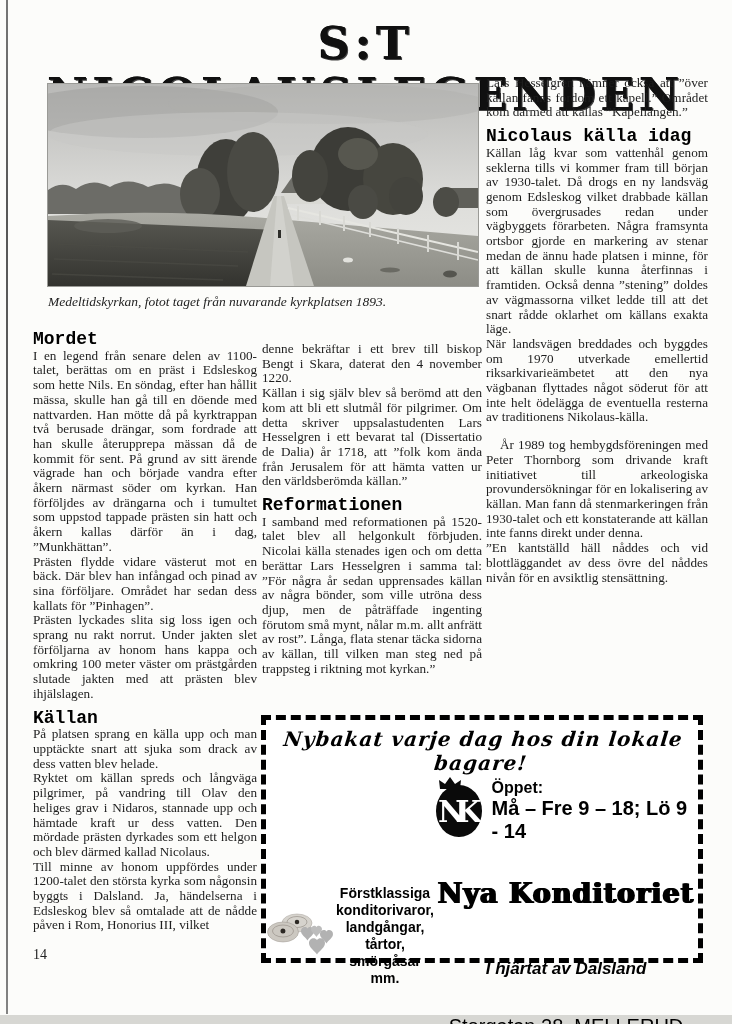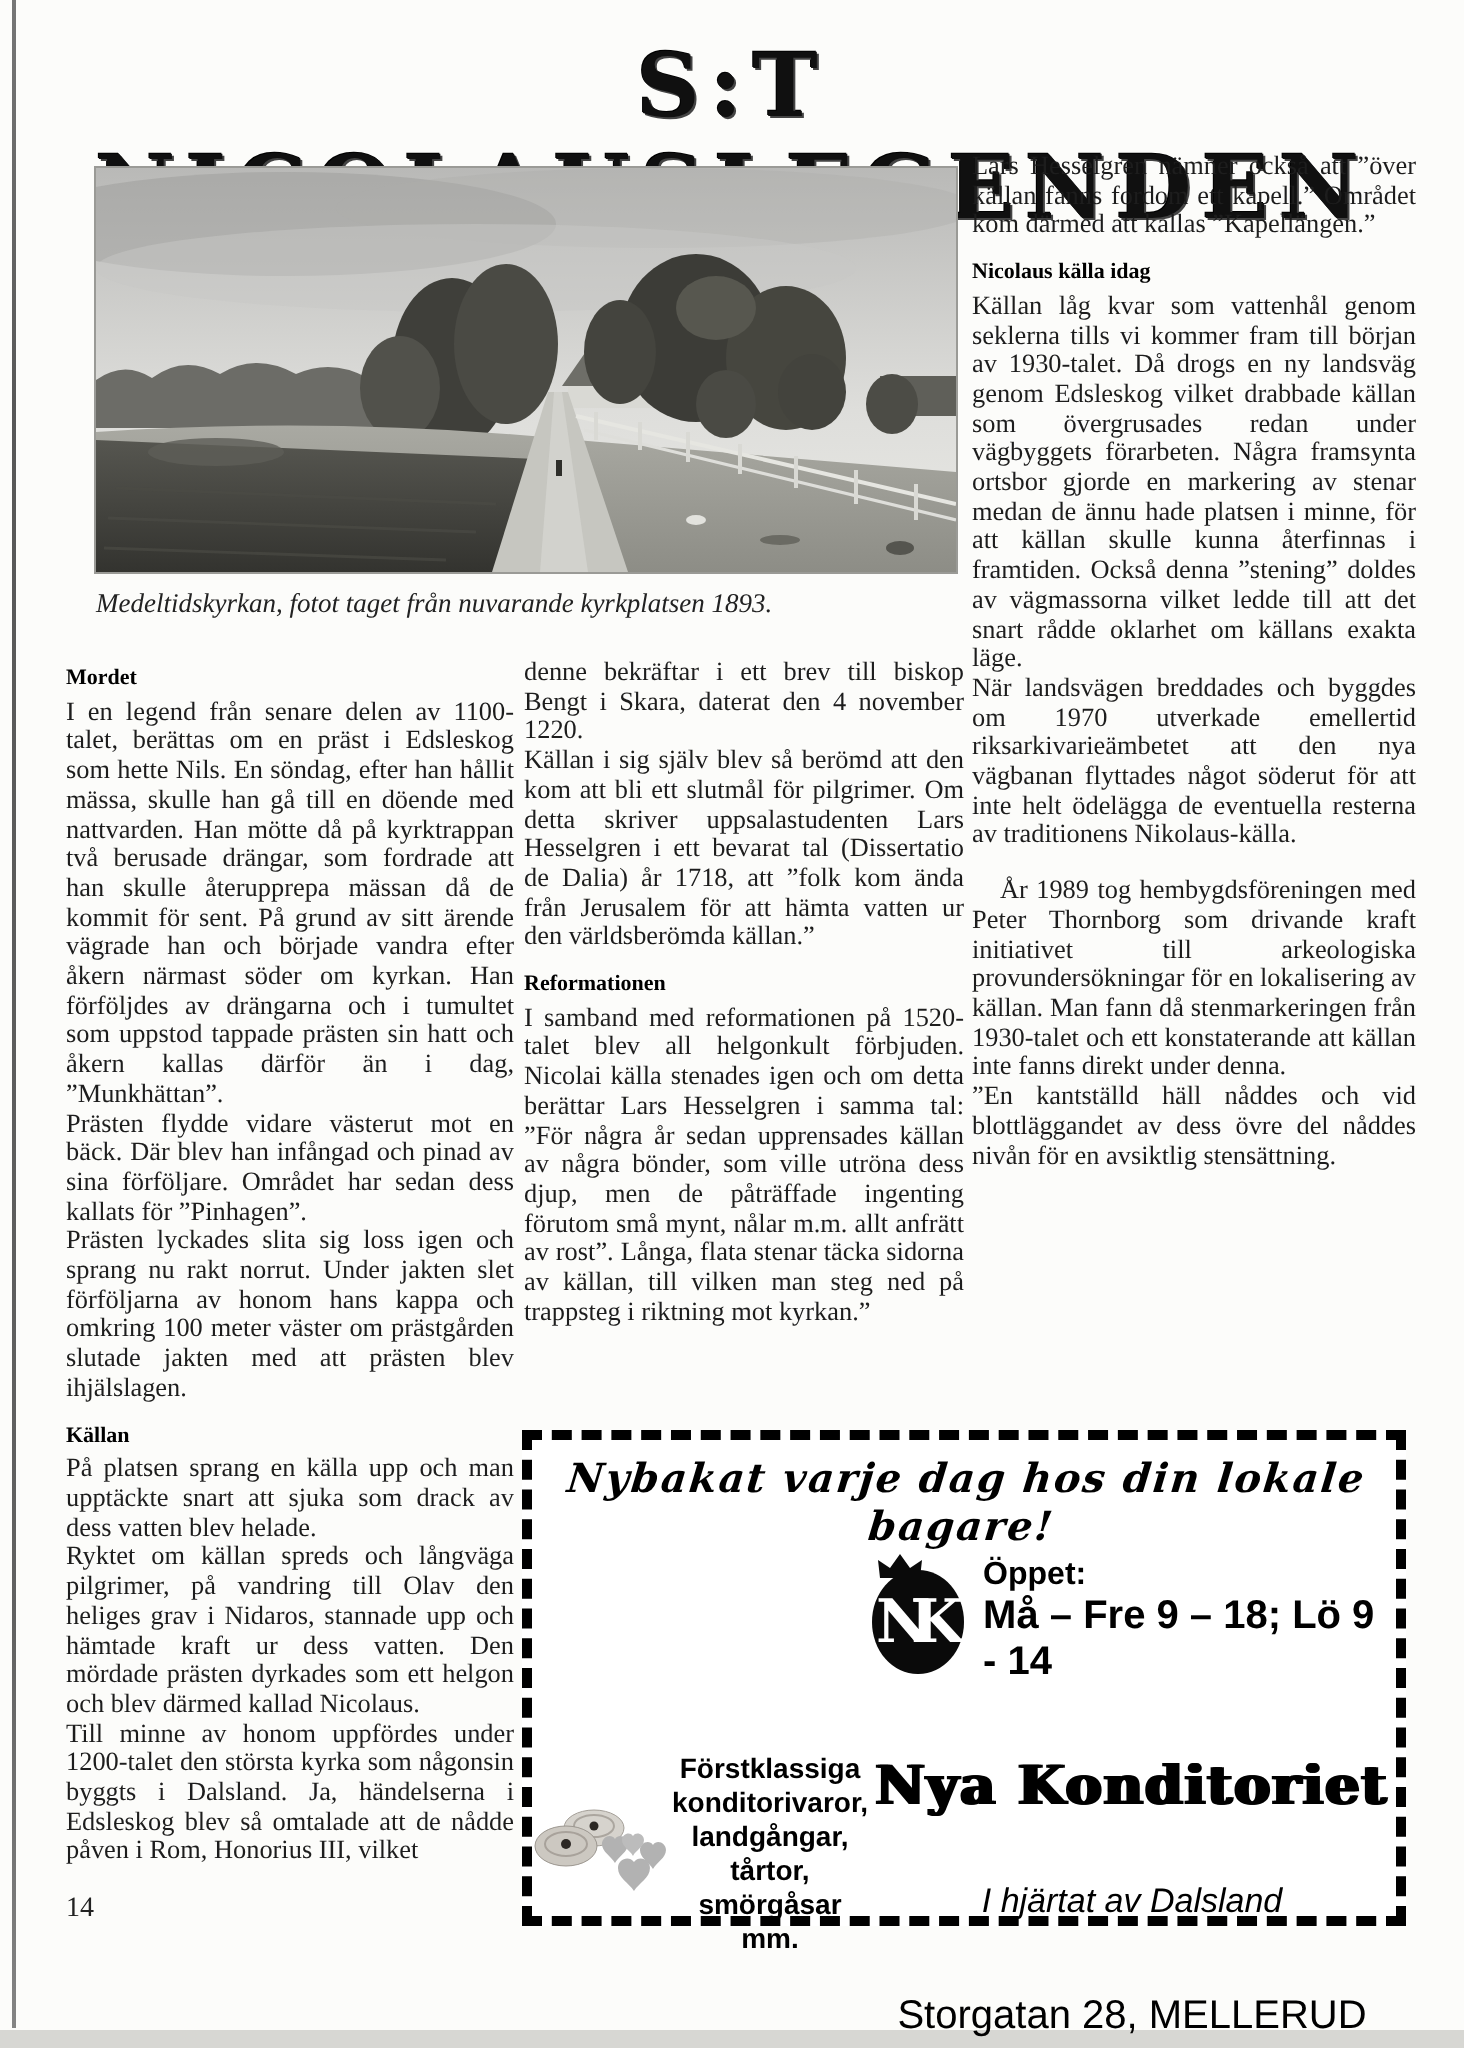--- a/index.html
+++ b/index.html
@@ -12,44 +12,44 @@
          font-family:"DejaVu Serif",serif;font-weight:700;font-size:44px;letter-spacing:5px;color:#101010;
          text-shadow:1px 1px 0 #444, -0.5px -0.5px 0 #000;}
   
   .photo{position:absolute;left:48px;top:84px;width:430px;height:202px;margin:0;outline:1px solid #9a9a96;background:#dcdcd8;}
   .caption{position:absolute;left:48px;top:294px;width:430px;font-style:italic;font-size:13.5px;color:#222;}
   
   .col{position:absolute;font-size:13.2px;line-height:14.7px;text-align:justify;color:#1d1d1d;}
   .col p{margin:0;}
   .col p.indent{text-indent:14px;}
   .col p.gap{margin-top:13px;}
-  .col h2{font-family:Liberation Serif, serif;font-size:11px;font-weight:700;margin:9px 0 2px 0;color:#000;}
+  .col h2{font-family:Liberation Mono, monospace;font-size:18px;font-weight:700;margin:9px 0 2px 0;color:#000;}
   .col h2.first{margin-top:5px;}
   .col-left{left:33px;top:327px;width:224px;}
-  .col-mid{left:262px;top:329px;width:220px;}
+  .col-mid{left:262px;top:342px;width:220px;}
   .col-right{left:486px;top:76px;width:222px;}
   
   .ad{position:absolute;left:261px;top:715px;width:442px;height:248px;box-sizing:border-box;
       border:5px dashed #000;background:#fff;font-family:"Liberation Sans",sans-serif;color:#000;}
   .ad-tagline{margin-top:7px;text-align:center;font-family:"DejaVu Serif",serif;font-style:italic;font-weight:700;
               font-size:20px;letter-spacing:1px;transform:skewX(-6deg);}
   .ad-greeting{margin-top:3px;text-align:center;font-style:italic;font-weight:700;font-size:23px;letter-spacing:1px;}
   .ad-body{display:flex;margin-top:4px;}
   .ad-left{width:168px;display:flex;flex-direction:row;align-items:center;}
   .ad-products{margin-top:2px;text-align:center;font-weight:700;font-size:14px;line-height:17px;width:150px;}
   .ad-right{flex:1;display:flex;flex-direction:column;align-items:center;gap:32px;}
   .ad-openrow{display:flex;align-items:center;gap:10px;align-self:flex-start;margin-left:2px;}
   .nk-logo{position:relative;width:52px;height:52px;border-radius:50%;background:#0a0a0a;display:flex;align-items:center;justify-content:center;}
   .nk-logo span{color:#fff;font-family:"DejaVu Serif",serif;font-weight:700;font-size:30px;letter-spacing:-10px;margin-right:8px;}
   .crown{position:absolute;top:-9px;left:2px;}
   .ad-open-label{font-weight:700;font-size:16px;}
   .ad-open-hours{font-weight:700;font-size:20px;}
   .ad-shopname{margin-top:3px;font-family:"DejaVu Serif",serif;font-weight:700;font-size:27px;letter-spacing:1px;
                text-shadow:1px 0 0 #000, -1px 0 0 #000;}
-  .ad-slogan{font-style:italic;font-weight:400;font-size:17px;margin-top:0;}
+  .ad-slogan{font-style:italic;font-weight:700;font-size:17px;margin-top:18px;}
   .ad-address{font-size:20px;margin-top:4px;}
   .ad-phone{font-size:16.5px;margin-top:1px;}
   .page-number{position:absolute;left:33px;top:947px;font-size:14px;color:#222;}
 </style>
 </head>
 <body>
 
 <div class="page">
   <div class="scan-line-left"></div>
   <div class="scan-strip-bottom"></div>

